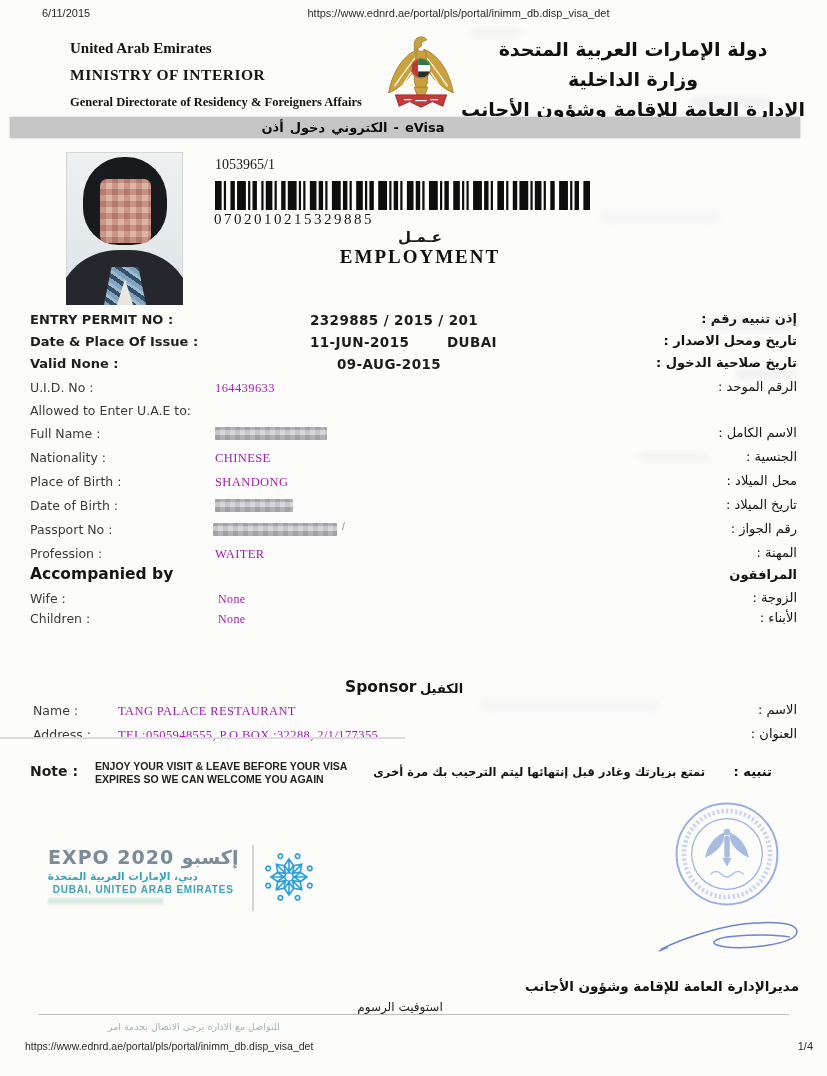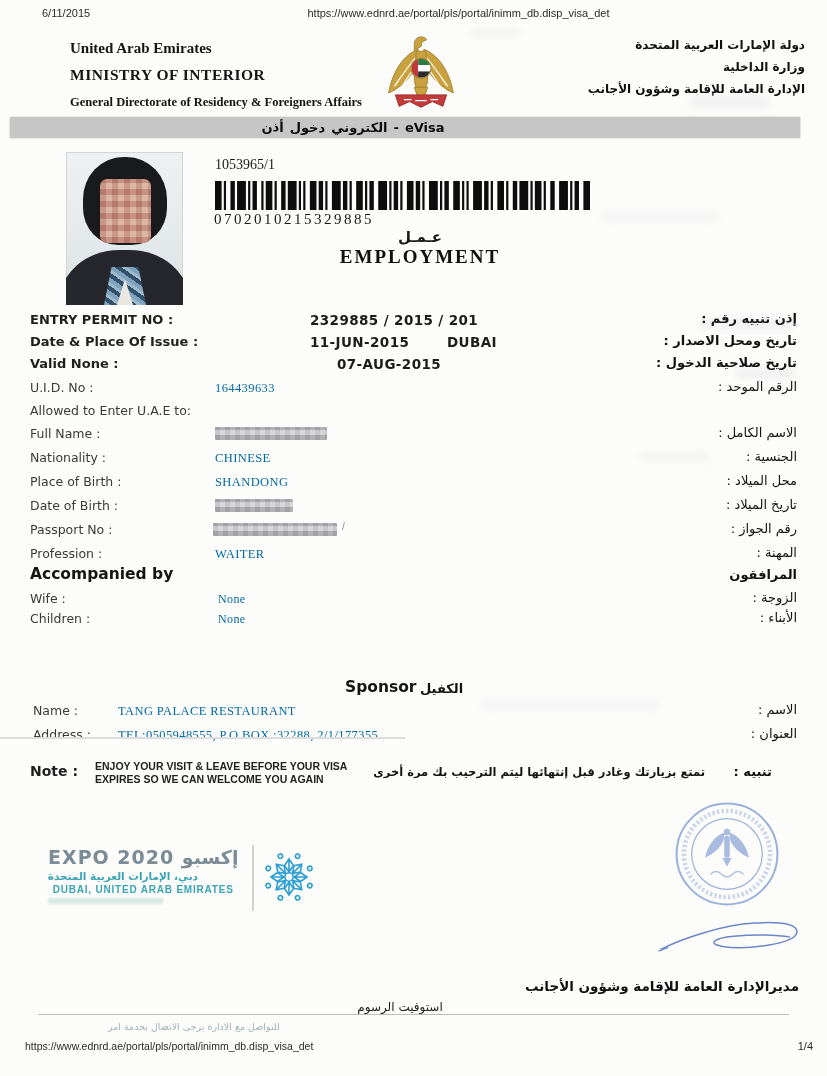--- a/index.html
+++ b/index.html
@@ -7,21 +7,21 @@
         font-family:"Liberation Sans",sans-serif;overflow:hidden;color:#1a1a1a;}
   .abs{position:absolute;white-space:nowrap;}
   
   .printmeta{font-family:"Liberation Sans",sans-serif;font-size:11px;color:#2b2b2b;padding-left:17px;}
   
   .lh-en{font-family:"Liberation Serif",serif;font-weight:bold;color:#141414;text-align:left;}
   .lh-en .l1{font-size:15px;margin-bottom:9px;}
   .lh-en .l2{font-size:15.5px;letter-spacing:.5px;margin-bottom:11px;}
   .lh-en .l3{font-size:12.5px;}
   .lh-ar{font-family:"DejaVu Sans",sans-serif;direction:rtl;text-align:right;font-weight:bold;color:#101010;}
-  .lh-ar div{margin-bottom:8px;font-size:12px;}
+  .lh-ar div{margin-bottom:8px;font-size:19px;text-align:center;}
   
   .evisa-bar{left:10px;top:117px;width:790px;height:21px;background:#c6c6c6;
              display:flex;align-items:center;justify-content:center;padding-right:104px;box-sizing:border-box;
              box-shadow:0 0 2px rgba(0,0,0,.25);}
   .evisa-bar span{font-family:"DejaVu Sans",sans-serif;font-weight:bold;font-size:13px;color:#0c0c0c;margin:0 3px;direction:ltr;}
   
   .photo{left:66px;top:152px;width:117px;height:153px;background:linear-gradient(180deg,#eef1f2,#dde3e6);
          overflow:hidden;box-shadow:inset 0 0 0 1px #d4d4d2;}
   .photo>div{position:absolute;}
   .ph-jacket{left:-7px;bottom:-5px;width:131px;height:60px;background:#26272c;border-radius:46% 46% 0 0/88% 88% 0 0;}
@@ -35,21 +35,21 @@
                             repeating-linear-gradient(90deg,#d9b4a9 0 6px,#eed7cc 6px 12px);
            background-blend-mode:multiply;filter:blur(.7px);}
   
   .serifnum{font-family:"Liberation Serif",serif;color:#171717;}
   .visa-type-ar{font-family:"DejaVu Sans",sans-serif;font-weight:bold;font-size:15px;direction:rtl;}
   .visa-type-en{font-family:"Liberation Serif",serif;font-weight:bold;font-size:19px;letter-spacing:2px;color:#101010;}
   
   .lbl{font-family:"DejaVu Sans",sans-serif;font-size:12.5px;color:#3a3a3a;}
   .lbl.b{font-weight:bold;font-size:13px;color:#1f1f1f;}
   .bigval{font-family:"DejaVu Sans",sans-serif;font-weight:bold;font-size:13.5px;color:#1c1c1c;letter-spacing:.4px;}
-  .sval{font-family:"Liberation Serif",serif;font-size:12.5px;color:#0369a1;letter-spacing:.4px;}
+  .sval{font-family:"Liberation Serif",serif;font-size:12.5px;color:#a21caf;letter-spacing:.4px;}
   .ar{font-family:"DejaVu Sans",sans-serif;direction:rtl;text-align:right;font-size:13px;color:#121212;}
   .ar.b{font-weight:bold;}
   .heading{font-family:"DejaVu Sans",sans-serif;font-weight:bold;font-size:15.5px;color:#151515;}
   .redact{display:block;background-image:repeating-linear-gradient(0deg,rgba(125,125,130,.5) 0 5px,rgba(200,200,204,.5) 5px 10px),
           repeating-linear-gradient(90deg,#c6c6ca 0 5px,#e6e6ea 5px 10px);filter:blur(.6px);border-radius:1px;}
   
   .note-en{font-family:"Liberation Sans",sans-serif;font-weight:bold;font-size:10.5px;line-height:13px;color:#222;}
   .note-ar{font-family:"DejaVu Sans",sans-serif;direction:rtl;font-weight:bold;font-size:11.5px;color:#151515;}
   
   .expo-title{font-family:"DejaVu Sans",sans-serif;font-size:19px;font-weight:bold;color:#7b8c96;letter-spacing:1px;}
@@ -190,21 +190,21 @@
   <span class="abs lbl b" style="left:30px;top:312px">ENTRY PERMIT NO :</span>
   <span class="abs bigval" style="left:310px;top:312px">2329885 / 2015 / 201</span>
   <span class="abs ar b" style="right:30px;top:311px">إذن تنبيه رقم :</span>
 
   <span class="abs lbl b" style="left:30px;top:334px">Date &amp; Place Of Issue :</span>
   <span class="abs bigval" style="left:310px;top:334px">11-JUN-2015</span>
   <span class="abs bigval" style="left:447px;top:334px">DUBAI</span>
   <span class="abs ar b" style="right:30px;top:333px">تاريخ ومحل الاصدار :</span>
 
   <span class="abs lbl b" style="left:30px;top:356px">Valid None :</span>
-  <span class="abs bigval" style="left:337px;top:356px">07-AUG-2015</span>
+  <span class="abs bigval" style="left:337px;top:356px">09-AUG-2015</span>
   <span class="abs ar b" style="right:30px;top:355px">تاريخ صلاحية الدخول :</span>
 
   <span class="abs lbl" style="left:30px;top:380px">U.I.D. No :</span>
   <span class="abs sval" style="left:215px;top:381px">164439633</span>
   <span class="abs ar" style="right:30px;top:379px">الرقم الموحد :</span>
 
   <span class="abs lbl" style="left:30px;top:403px">Allowed to Enter U.A.E to:</span>
 
   <span class="abs lbl" style="left:30px;top:426px">Full Name :</span>
   <span class="abs redact" style="left:215px;top:427px;width:112px;height:13px"></span>

